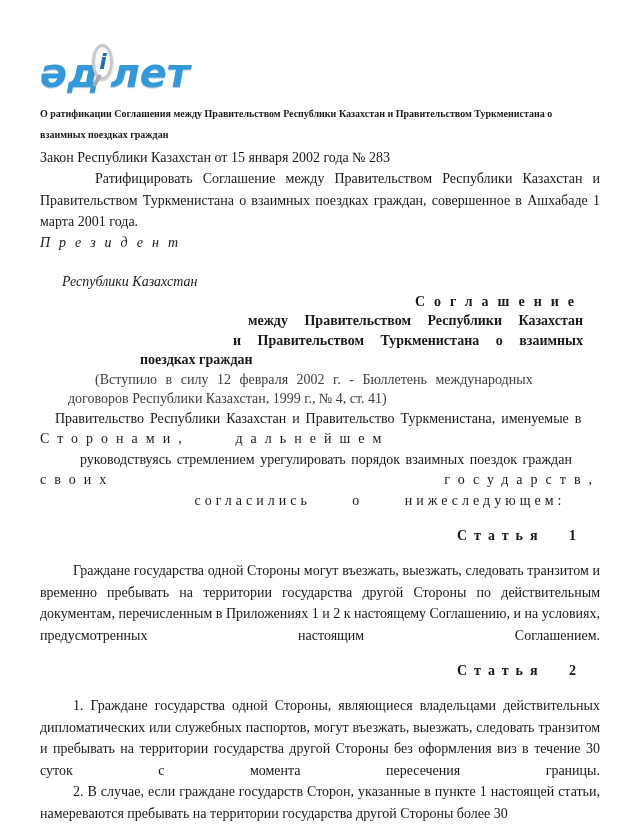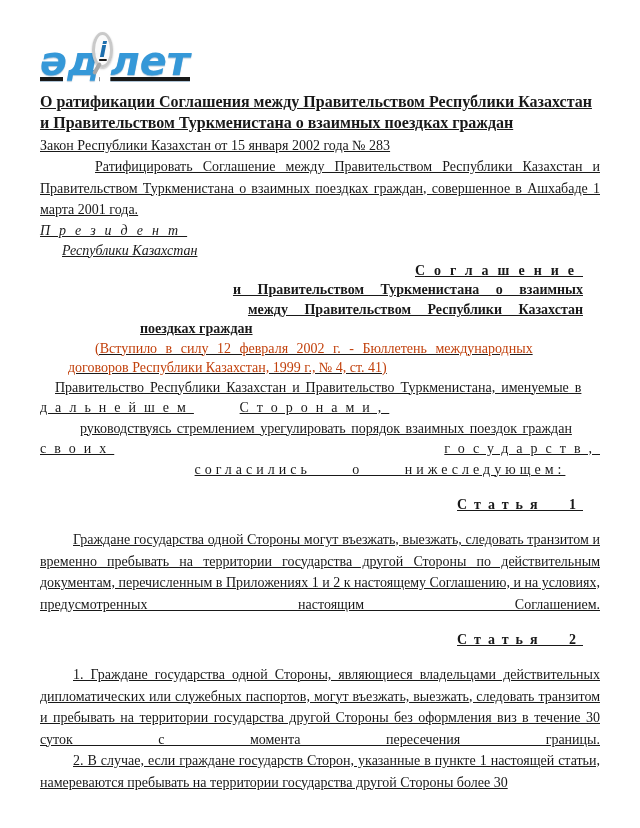--- a/index.html
+++ b/index.html
@@ -1,48 +1,48 @@
 <!DOCTYPE html>
 <html><head>
 <meta charset="utf-8">
 <style>
   html,body{margin:0;padding:0;background:#ffffff;}
   body{width:640px;height:828px;overflow:hidden;
        font-family:"Liberation Serif", serif;font-size:14px;color:#191919;}
-  .page{width:640px;height:828px;background:#fff;box-sizing:border-box;padding:0 40px;text-decoration:underline;}
+  .page{width:640px;height:828px;background:#fff;box-sizing:border-box;padding:12px 40px;}
 
   
   .logo{display:flex;align-items:flex-end;padding-top:24px;height:56px;width:150px;cursor:pointer;}
   .logo-txt{font-family:"DejaVu Sans", sans-serif;font-style:italic;font-weight:700;
             font-size:40px;line-height:0.95;color:#3598d8;
             text-shadow:0 1px 1px rgba(30,90,140,.35);}
   .logo-lens{position:relative;width:30px;height:30px;border:3px solid #c9c9c9;border-radius:50%;
              background:rgba(250,250,250,.9);box-shadow:0 1px 2px rgba(0,0,0,.25);
              display:flex;align-items:center;justify-content:center;
              margin:0 -3px 12px -7px;z-index:2;}
   .logo-lens-letter{font-family:"DejaVu Sans", sans-serif;font-style:italic;font-weight:700;
                     font-size:22px;line-height:1;color:#1d6fae;}
   .logo-lens-handle{position:absolute;bottom:-10px;left:0px;width:4px;height:13px;
                     background:#a8a8a8;border-radius:2px;transform:rotate(30deg);}
 
   
-  .title{font-size:16px;font-weight:bold;margin:12px 0 0 0;line-height:20.5px;}
+  .title{font-size:10px;font-weight:bold;margin:12px 0 0 0;line-height:20.5px;}
   .law{margin-top:2px;line-height:21px;}
   .para{margin:0;text-align:justify;text-indent:33px;line-height:21.5px;}
   .para.jl{text-align-last:justify;}
   .ratify{text-indent:55px;}
 
   .line-president{font-style:italic;text-align:left;letter-spacing:9px;line-height:20px;}
-  .line-signatory-of{font-style:italic;padding-left:22px;line-height:20px;}
+  .line-signatory-of{font-style:italic;padding-left:22px;line-height:20px;margin-top:19px;}
 
   .agr-h1{font-weight:bold;text-align:right;padding-right:17px;letter-spacing:9px;line-height:19.5px;}
   .agr-h2{font-weight:bold;text-align:right;padding-right:17px;word-spacing:13px;line-height:19.5px;}
   .agr-h4{font-weight:bold;padding-left:100px;line-height:19.5px;}
 
-  .red{color:#c2410c;line-height:19.5px;}
+  .red{color:#404040;line-height:19.5px;}
   .r1{padding-left:55px;word-spacing:5px;white-space:nowrap;}
   .r2{padding-left:28px;}
 
   .pre1{white-space:nowrap;text-indent:15px;word-spacing:2.5px;line-height:20.5px;overflow:hidden;}
   .pre2{white-space:nowrap;text-indent:40px;word-spacing:2px;line-height:20.5px;overflow:hidden;}
   .spread{display:flex;justify-content:space-between;line-height:20.5px;}
   .spread .gap{width:165px;}
   .ls{letter-spacing:8px;}
   .closing{text-align:center;margin-left:120px;letter-spacing:4px;word-spacing:34px;
            white-space:nowrap;line-height:20.5px;}
@@ -67,31 +67,31 @@
   <h1 class="title">О ратификации Соглашения между Правительством Республики Казахстан и Правительством Туркменистана о взаимных поездках граждан</h1>
 
   <div class="law">Закон Республики Казахстан от 15 января 2002 года № 283</div>
 
   <p class="para ratify">Ратифицировать Соглашение между Правительством Республики Казахстан и Правительством Туркменистана о взаимных поездках граждан, совершенное в Ашхабаде 1 марта 2001 года.</p>
 
   <div class="line-president">Президент</div>
   <div class="line-signatory-of">Республики Казахстан</div>
 
   <div class="agr-h1">Соглашение</div>
+  <div class="agr-h2">между Правительством Республики Казахстан</div>
   <div class="agr-h2">и Правительством Туркменистана о взаимных</div>
-  <div class="agr-h2">между Правительством Республики Казахстан</div>
   <div class="agr-h4">поездках граждан</div>
 
   <div class="red r1">(Вступило в силу 12 февраля 2002 г. - Бюллетень международных</div>
   <div class="red r2">договоров Республики Казахстан, 1999 г., № 4, ст. 41)</div>
 
   <div class="pre1">Правительство Республики Казахстан и Правительство Туркменистана, именуемые в</div>
   <div class="spread">
+    <span class="ls">Сторонами,</span>
     <span class="ls">дальнейшем</span>
-    <span class="ls">Сторонами,</span>
     <span class="gap"></span>
   </div>
   <div class="pre2">руководствуясь стремлением урегулировать порядок взаимных поездок граждан</div>
   <div class="spread">
     <span class="ls">своих</span>
     <span class="ls">государств,</span>
   </div>
   <div class="closing">согласились о нижеследующем:</div>
 
   <div class="article">

